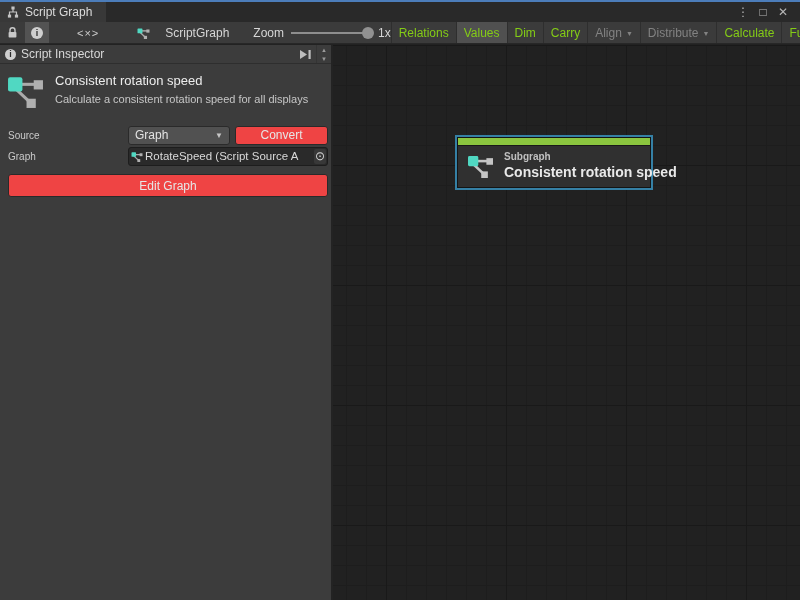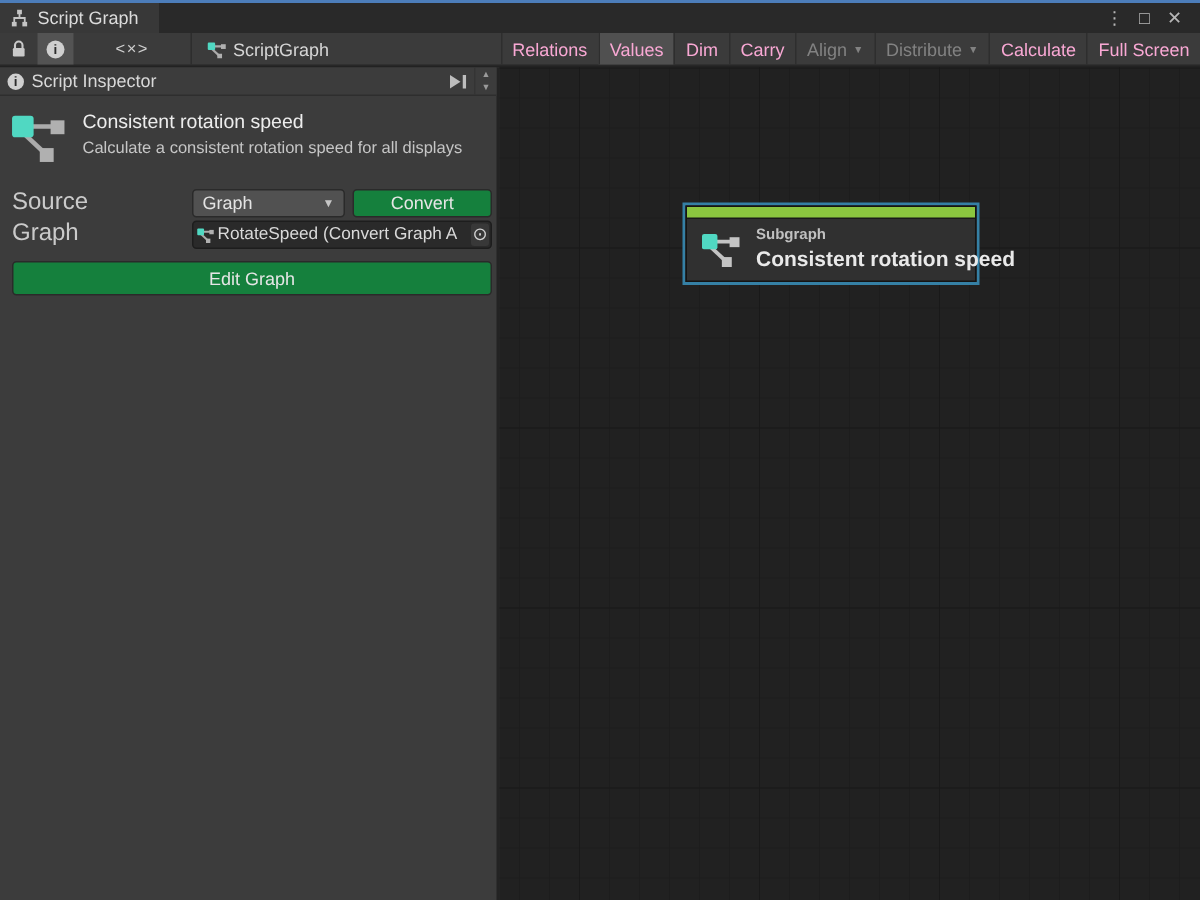--- a/index.html
+++ b/index.html
@@ -15,51 +15,51 @@
   .tab{display:flex;align-items:center;gap:6px;background:#383838;padding:0 14px 0 7px;font-size:12px;color:#DCDCDC;}
   .win-controls{margin-left:auto;display:flex;align-items:center;gap:2px;padding-right:8px;color:#B6B6B6;}
   .win-btn{width:18px;height:18px;display:flex;align-items:center;justify-content:center;font-size:12px;}
   
   .toolbar{position:absolute;top:22px;left:0;width:800px;height:22px;background:#3B3B3B;
     border-bottom:1px solid #272727;display:flex;align-items:stretch;font-size:12px;color:#D6D6D6;box-sizing:border-box;}
   .tbtn{display:flex;align-items:center;justify-content:center;padding:0 6px;}
   .tbtn.active{background:#535353;}
   .tb-sep{width:1px;background:#2D2D2D;}
   .code-glyph{font-size:11px;color:#CFCFCF;letter-spacing:1px;margin:0 22px;}
-  .crumb{display:flex;align-items:center;gap:4px;padding:0 10px;}
+  .crumb{display:flex;align-items:center;gap:15px;padding:0 10px;}
   .zoom-group{display:flex;align-items:center;gap:7px;margin-left:14px;}
   .zoom-track{position:relative;width:80px;height:2px;background:#8E8E8E;}
   .zoom-knob{position:absolute;right:-3px;top:-5px;width:12px;height:12px;border-radius:50%;background:#919191;}
   .right-group{margin-left:auto;display:flex;align-items:stretch;}
-  .rbtn{display:flex;align-items:center;gap:4px;padding:0 7px;border-left:1px solid #2E2E2E;color:#f9a8d4;white-space:nowrap;}
+  .rbtn{display:flex;align-items:center;gap:4px;padding:0 7px;border-left:1px solid #2E2E2E;color:#84cc16;white-space:nowrap;}
   .rbtn.active{background:#505050;}
   .rbtn.disabled{color:#828282;}
   .chev{font-size:7px;line-height:1;color:inherit;padding-top:1px;}
   
   .main{position:absolute;top:45px;left:0;width:800px;height:555px;display:flex;}
   .inspector{width:331px;background:#3C3C3C;border-right:2px solid #232323;display:flex;flex-direction:column;box-sizing:content-box;}
   .insp-header{height:18px;min-height:18px;border-bottom:1px solid #2E2E2E;display:flex;align-items:center;padding-left:5px;font-size:12px;color:#D8D8D8;background:#3C3C3C;}
   .info-circle{width:12px;height:12px;min-width:12px;border-radius:50%;background:#CFCFCF;color:#2B2B2B;
     font-size:9px;font-weight:bold;display:flex;align-items:center;justify-content:center;}
   .insp-header .label{margin-left:5px;}
   .dock-btn{margin-left:auto;display:flex;align-items:center;padding:0 4px;}
   .scroll-col{width:14px;height:18px;border-left:1px solid #343434;display:flex;flex-direction:column;}
   .scroll-col span{flex:1;display:flex;align-items:center;justify-content:center;font-size:6px;color:#9A9A9A;}
   .insp-info{display:flex;padding:9px 6px 0 7px;}
   .insp-texts{margin-left:11px;}
   .insp-title{font-size:13px;color:#EDEDED;}
   .insp-desc{margin-top:4px;font-size:11px;color:#C6C6C6;line-height:1.35;max-width:262px;}
   .rows{margin-top:17px;}
   .row{display:flex;align-items:center;height:20px;padding:0 3px 0 8px;margin-bottom:1px;}
-  .row-label{width:120px;min-width:120px;font-size:16px;color:#CACACA;}
+  .row-label{width:120px;min-width:120px;font-size:10px;color:#CACACA;}
   .controls{flex:1;display:flex;gap:5px;min-width:0;}
   .dropdown{width:88px;height:17px;background:#515151;border:1px solid #2A2A2A;border-radius:3px;
     display:flex;align-items:center;padding:0 6px;font-size:12px;color:#E3E3E3;}
   .dd-arrow{margin-left:auto;font-size:8px;color:#C6C6C6;}
-  .btn{height:17px;background:#15803d;border:1px solid #2A2A2A;border-radius:3px;
+  .btn{height:17px;background:#ef4444;border:1px solid #2A2A2A;border-radius:3px;
     display:flex;align-items:center;justify-content:center;font-size:12px;color:#E6E6E6;}
   .btn-convert{flex:1;}
   .objfield{flex:1;height:17px;background:#2A2A2A;border:1px solid #1D1D1D;border-radius:3px;
     display:flex;align-items:center;padding:0 1px 0 2px;font-size:11.5px;color:#D9D9D9;overflow:hidden;white-space:nowrap;min-width:0;}
   .objfield .txt{overflow:hidden;text-overflow:clip;flex:1;}
   .picker{margin-left:auto;font-size:12px;color:#D2D2D2;padding:0 1px;background:#383838;border-radius:2px;line-height:15px;}
   .btn-edit{margin:8px 3px 12px 8px;height:21px;}
   
   .canvas{flex:1;position:relative;background-color:#212121;
     background-image:
@@ -122,20 +122,27 @@
       <svg width="13" height="12" viewBox="0 0 36 34">
         <line x1="10" y1="11" x2="28" y2="11" stroke="#ABABAB" stroke-width="4"></line>
         <line x1="8" y1="15" x2="23" y2="29" stroke="#ABABAB" stroke-width="4"></line>
         <rect x="1" y="4" width="14" height="14" rx="2" fill="#50D8C2"></rect>
         <rect x="26" y="7" width="9" height="9" fill="#B0B0B0"></rect>
         <rect x="19" y="25" width="9" height="9" fill="#B0B0B0"></rect>
       </svg>
     </span>
     <span>ScriptGraph</span>
   </div>
+  <div class="zoom-group">
+    <span>Zoom</span>
+    <span class="zoom-track">
+      <span class="zoom-knob"></span>
+    </span>
+    <span>1x</span>
+  </div>
   <div class="right-group">
     <div class="rbtn">
       <span>Relations</span>
     </div>
     <div class="rbtn active">
       <span>Values</span>
     </div>
     <div class="rbtn">
       <span>Dim</span>
     </div>
@@ -210,21 +217,21 @@
           <span class="objfield">
             <span style="margin-right:2px;">
               <svg width="12" height="11" viewBox="0 0 36 34">
                 <line x1="10" y1="11" x2="28" y2="11" stroke="#ABABAB" stroke-width="4"></line>
                 <line x1="8" y1="15" x2="23" y2="29" stroke="#ABABAB" stroke-width="4"></line>
                 <rect x="1" y="4" width="14" height="14" rx="2" fill="#50D8C2"></rect>
                 <rect x="26" y="7" width="9" height="9" fill="#B0B0B0"></rect>
                 <rect x="19" y="25" width="9" height="9" fill="#B0B0B0"></rect>
               </svg>
             </span>
-            <span class="txt">RotateSpeed (Convert Graph A</span>
+            <span class="txt">RotateSpeed (Script Source A</span>
             <span class="picker">⊙</span>
           </span>
         </span>
       </div>
       <div class="btn btn-edit">Edit Graph</div>
     </div>
   </div>
 
   <div class="canvas">
     <div class="node">

